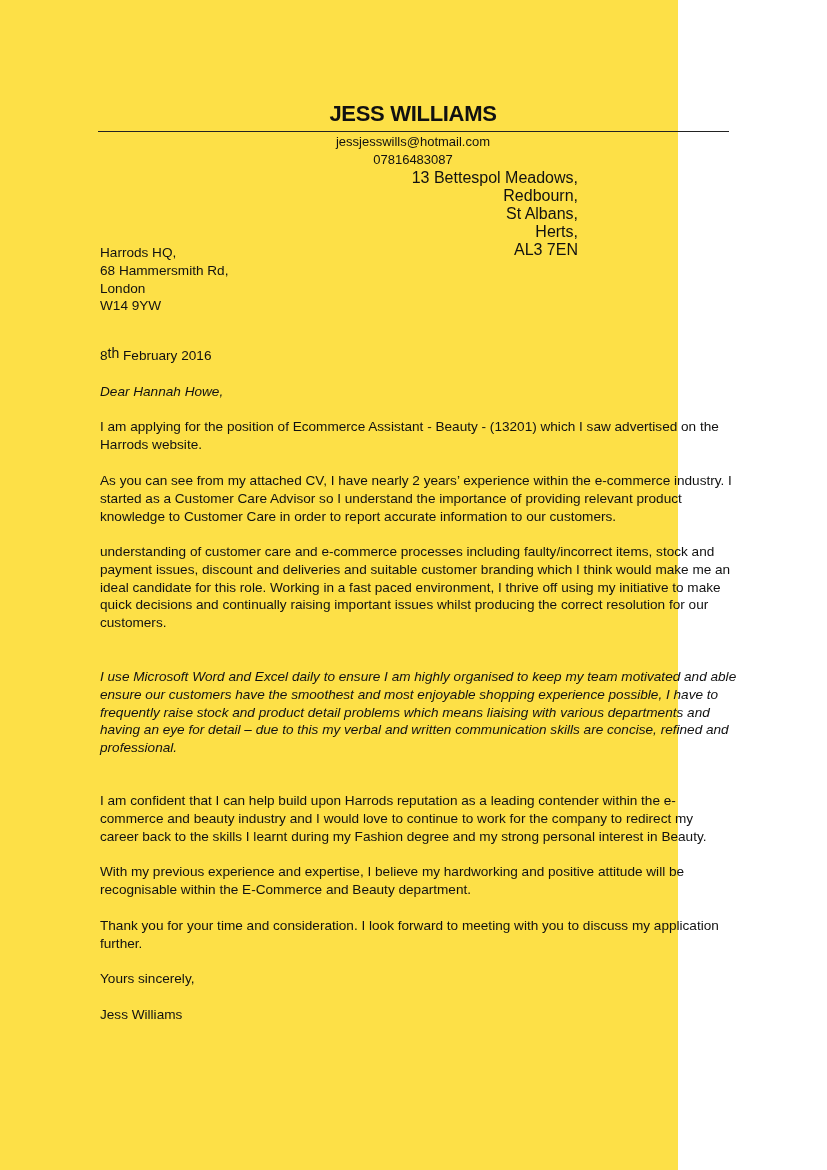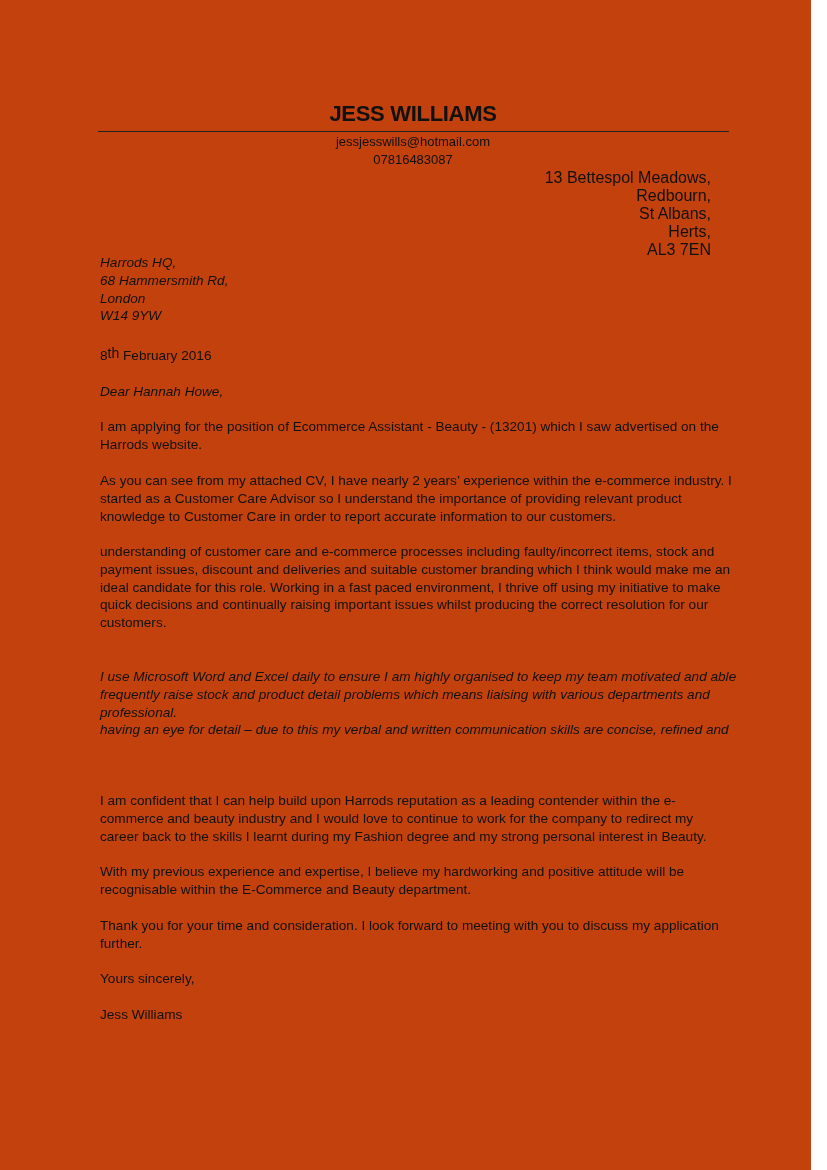--- a/index.html
+++ b/index.html
@@ -1,18 +1,18 @@
 <!DOCTYPE html>
 <html><head>
 <meta charset="utf-8">
 <style>
   html, body { margin: 0; padding: 0; background: #ffffff; }
   body { width: 827px; height: 1170px; position: relative; overflow: hidden;
          font-family: "Liberation Sans", sans-serif; color: #111111; }
-  .page { position: absolute; left: 0; top: 0; width: 811px; height: 1170px; background: #c2410c; }
+  .page { position: absolute; left: 0; top: 0; width: 678px; height: 1170px; background: #fde047; }
   .name { position: absolute; left: 98px; width: 630px; top: 99px; text-align: center;
           font-size: 22px; font-weight: bold; letter-spacing: -0.3px; line-height: 30px; }
   .rule { position: absolute; left: 98px; width: 631px; top: 131px; height: 0; border-top: 1.3px solid #222; }
   .contact { position: absolute; left: 98px; width: 630px; top: 133px; text-align: center;
              font-size: 13px; line-height: 18px; }
   .contact div { height: 18px; }
   .sender { position: absolute; right: 100px; top: 169px; text-align: right; font-size: 16px; line-height: 18px; }
   .sender div { height: 18px; white-space: nowrap; }
   .block { position: absolute; left: 100px; font-size: 13.6px; line-height: 18px; white-space: nowrap; }
   .block .ln { height: 17.8px; }
@@ -31,21 +31,21 @@
   </div>
 
   <div class="sender">
     <div>13 Bettespol Meadows,</div>
     <div>Redbourn,</div>
     <div>St Albans,</div>
     <div>Herts,</div>
     <div>AL3 7EN</div>
   </div>
 
-  <div class="block" style="top:254px;font-style:italic;">
+  <div class="block" style="top:244px;">
     <div class="ln">Harrods HQ,</div>
     <div class="ln">68 Hammersmith Rd,</div>
     <div class="ln">London</div>
     <div class="ln">W14 9YW</div>
   </div>
 
   <div class="block" style="top:347px;">
     <span>8</span><sup>th</sup><span> February 2016</span>
   </div>
 
@@ -65,23 +65,24 @@
   <div class="block" style="top:543px;">
     <div class="ln">understanding of customer care and e-commerce processes including faulty/incorrect items, stock and</div>
     <div class="ln">payment issues, discount and deliveries and suitable customer branding which I think would make me an</div>
     <div class="ln">ideal candidate for this role.  Working in a fast paced environment, I thrive off using my initiative to make</div>
     <div class="ln">quick decisions and continually raising important issues whilst producing the correct resolution for our</div>
     <div class="ln">customers.</div>
   </div>
 
   <div class="block" style="top:668px;font-style:italic;">
     <div class="ln">I use Microsoft Word and Excel daily to ensure I am highly organised to keep my team motivated and able</div>
+    <div class="ln">ensure our customers have the smoothest and most enjoyable shopping experience possible, I have to</div>
     <div class="ln">frequently raise stock and product detail problems which means liaising with various departments and</div>
+    <div class="ln">having an eye for detail – due to this my verbal and written communication skills are concise, refined and</div>
     <div class="ln">professional.</div>
-    <div class="ln">having an eye for detail – due to this my verbal and written communication skills are concise, refined and</div>
   </div>
 
   <div class="block" style="top:792px;">
     <div class="ln">I am confident that I can help build upon Harrods reputation as a leading contender within the e-</div>
     <div class="ln">commerce and beauty industry and I would love to continue to work for the company to redirect my</div>
     <div class="ln">career back to the skills I learnt during my Fashion degree and my strong personal interest in Beauty.</div>
   </div>
 
   <div class="block" style="top:863px;">
     <div class="ln">With my previous experience and expertise, I believe my hardworking and positive attitude will be</div>

